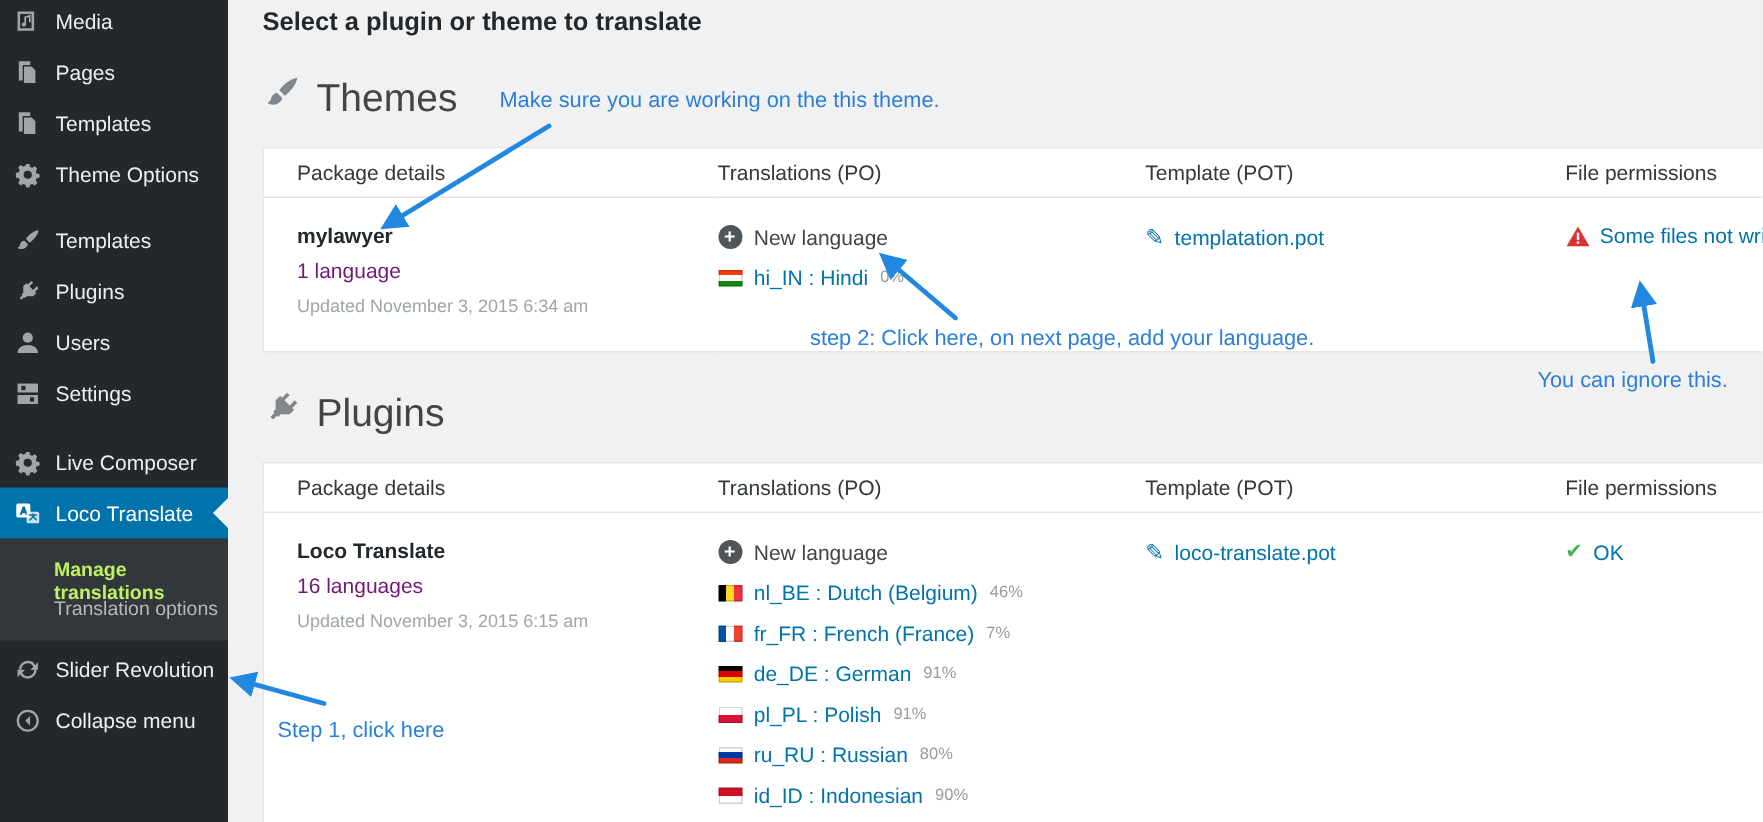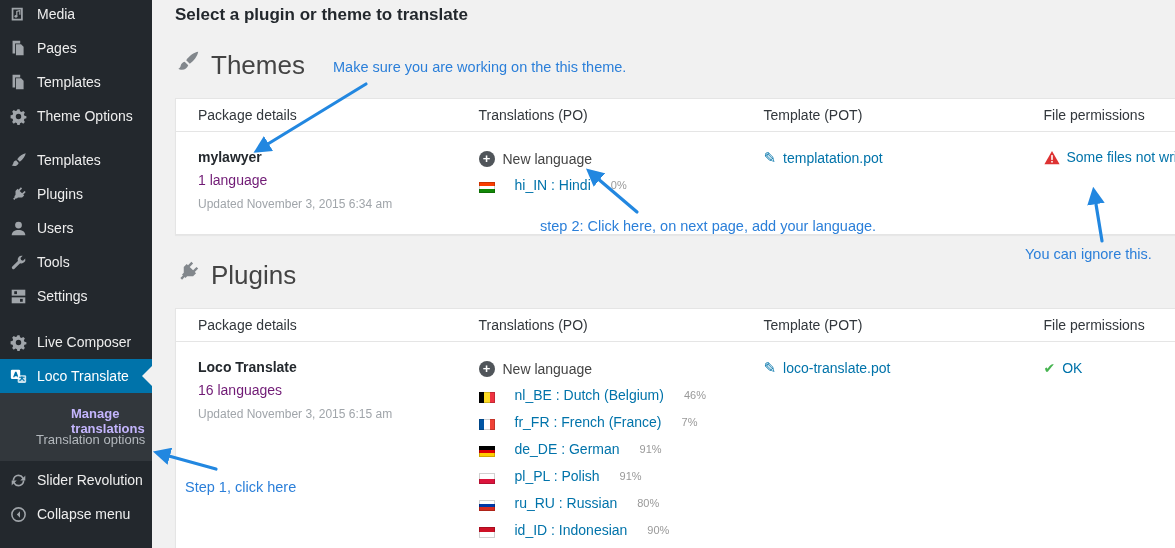--- a/index.html
+++ b/index.html
@@ -12,21 +12,21 @@
   .mi { display: flex; align-items: center; height: 34px; padding-left: 8px; gap: 9px; font-size: 14px; color: #eee; cursor: pointer; position: relative; }
   .mic { width: 20px; height: 20px; display: flex; align-items: center; justify-content: center; color: #a0a5aa; flex: 0 0 20px; }
   .mic svg { width: 17px; height: 17px; fill: currentColor; }
   .badge { margin-left: 5px; background: #d54e21; color: #fff; border-radius: 50%; min-width: 17px; height: 17px; line-height: 17px; text-align: center; font-size: 11px; display: inline-block; }
   .gap1 { height: 10px; } .gap2 { height: 12px; }
   .mi.active { background: #0073aa; color: #fff; }
   .mi.active .mic { color: #fff; }
   .mi.active::after { content: ""; position: absolute; right: 0; top: 50%; transform: translateY(-50%); width: 0; height: 0; border: 10px solid transparent; border-right: 10px solid #f1f1f1; border-left: 0; }
   .submenu { background: #32373c; padding: 7px 0 9px; }
   .sub { display: block; padding: 6px 0 5px 36px; font-size: 13px; color: #b4b9be; height: 26px; cursor: pointer; }
-  .sub.current { color: #c4b5fd; font-weight: bold; margin-left: 35px; }
+  .sub.current { color: #bef264; font-weight: bold; }
 
   
   .content { position: absolute; left: 152px; top: 0; right: 0; bottom: 0; background: #f1f1f1; padding-left: 23px; }
   .page-title { font-size: 17px; font-weight: bold; color: #23282d; padding-top: 5px; }
   .sec-head { display: flex; align-items: flex-start; gap: 11px; margin: 25px 0 0 1px; font-size: 26px; font-weight: 400; color: #444; }
   .sec-ic { width: 24px; height: 24px; color: #82878c; }
   .sec-ic svg { width: 24px; height: 24px; fill: currentColor; }
 
   table.pkg { margin-top: 17px; border-collapse: collapse; background: #fff; border: 1px solid #e5e5e5; width: 1090px; table-layout: fixed; box-shadow: 0 1px 1px rgba(0,0,0,.04); }
   table.pkg th { text-align: left; font-weight: 400; font-size: 14px; color: #32373c; height: 33px; border-bottom: 1px solid #e5e5e5; padding: 0; }
@@ -34,21 +34,21 @@
   table.pkg td { vertical-align: top; padding: 17px 0 16px; }
   .themes-row { height: 103px; }
 
   .pkg-name { display: block; font-weight: bold; font-size: 14px; color: #23282d; }
   .pkg-count { display: block; font-size: 14px; color: #701a75; margin-top: 7px; }
   .pkg-updated { display: block; font-size: 12px; color: #a0a5aa; margin-top: 9px; }
 
   .newlang { display: inline-flex; align-items: center; gap: 8px; font-size: 14px; color: #444; cursor: pointer; }
   .plus { width: 16px; height: 16px; border-radius: 50%; background: #50555a; color: #fff; font-size: 13px; line-height: 15px; text-align: center; font-weight: bold; flex: 0 0 16px; }
   .langs { list-style: none; margin-top: 11px; }
-  .lang { display: flex; align-items: flex-end; gap: 20px; margin-bottom: 12px; line-height: 15px; }
+  .lang { display: flex; align-items: center; gap: 8px; margin-bottom: 12px; line-height: 15px; }
   .flag { width: 16px; height: 11px; display: inline-block; box-shadow: inset 0 0 0 1px rgba(0,0,0,.18); flex: 0 0 16px; }
   .lang-label { color: #0073aa; font-size: 14px; text-decoration: none; cursor: pointer; }
   .lang-pct { font-size: 11px; color: #999; }
 
   .flag-hi_IN { background: linear-gradient(180deg, #f93d00 33%, #fff 33%, #fff 66%, #128807 66%); }
   .flag-nl_BE { background: linear-gradient(90deg, #000 33%, #fdda24 33%, #fdda24 66%, #ef3340 66%); }
   .flag-fr_FR { background: linear-gradient(90deg, #0055a4 33%, #fff 33%, #fff 66%, #ef4135 66%); }
   .flag-de_DE { background: linear-gradient(180deg, #000 33%, #d00 33%, #d00 66%, #ffce00 66%); }
   .flag-pl_PL { background: linear-gradient(180deg, #fff 50%, #dc143c 50%); }
   .flag-ru_RU { background: linear-gradient(180deg, #fff 33%, #0039a6 33%, #0039a6 66%, #d52b1e 66%); }
@@ -126,28 +126,20 @@
         <span>Plugins</span>
       </li>
       <li class="mi">
         <span class="mic">
             <svg viewBox="0 0 20 20">
               <circle cx="10" cy="6" r="4"></circle>
               <path d="M2 18c0-4.2 3.6-6.3 8-6.3s8 2.1 8 6.3z"></path>
             </svg>
           </span>
         <span>Users</span>
-      </li>
-      <li class="mi">
-        <span class="mic">
-            <svg viewBox="0 0 20 20">
-              <path d="M17.9 5.2a4.6 4.6 0 0 1-6 5.6l-6.6 6.6a1.8 1.8 0 1 1-2.6-2.6l6.6-6.6a4.6 4.6 0 0 1 5.6-6L12.3 4.8l.7 2.3 2.3.7z"></path>
-            </svg>
-          </span>
-        <span>Tools</span>
       </li>
       <li class="mi">
         <span class="mic">
             <svg viewBox="0 0 20 20">
               <rect x="2" y="2" width="16" height="7"></rect>
               <rect x="5" y="3.8" width="3.2" height="3.4" fill="#23282d"></rect>
               <rect x="2" y="11" width="16" height="7"></rect>
               <rect x="11.8" y="12.8" width="3.2" height="3.4" fill="#23282d"></rect>
             </svg>
           </span>

